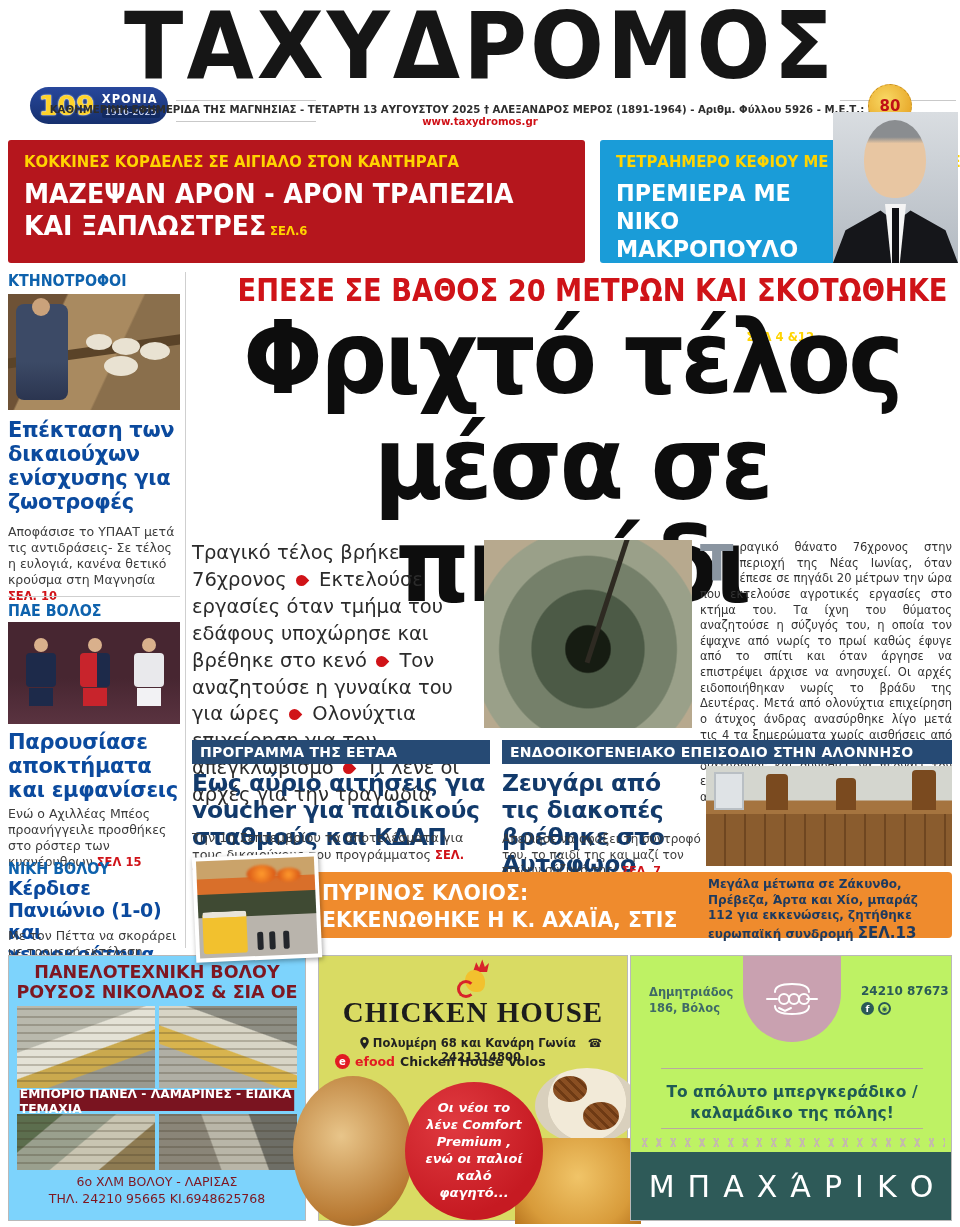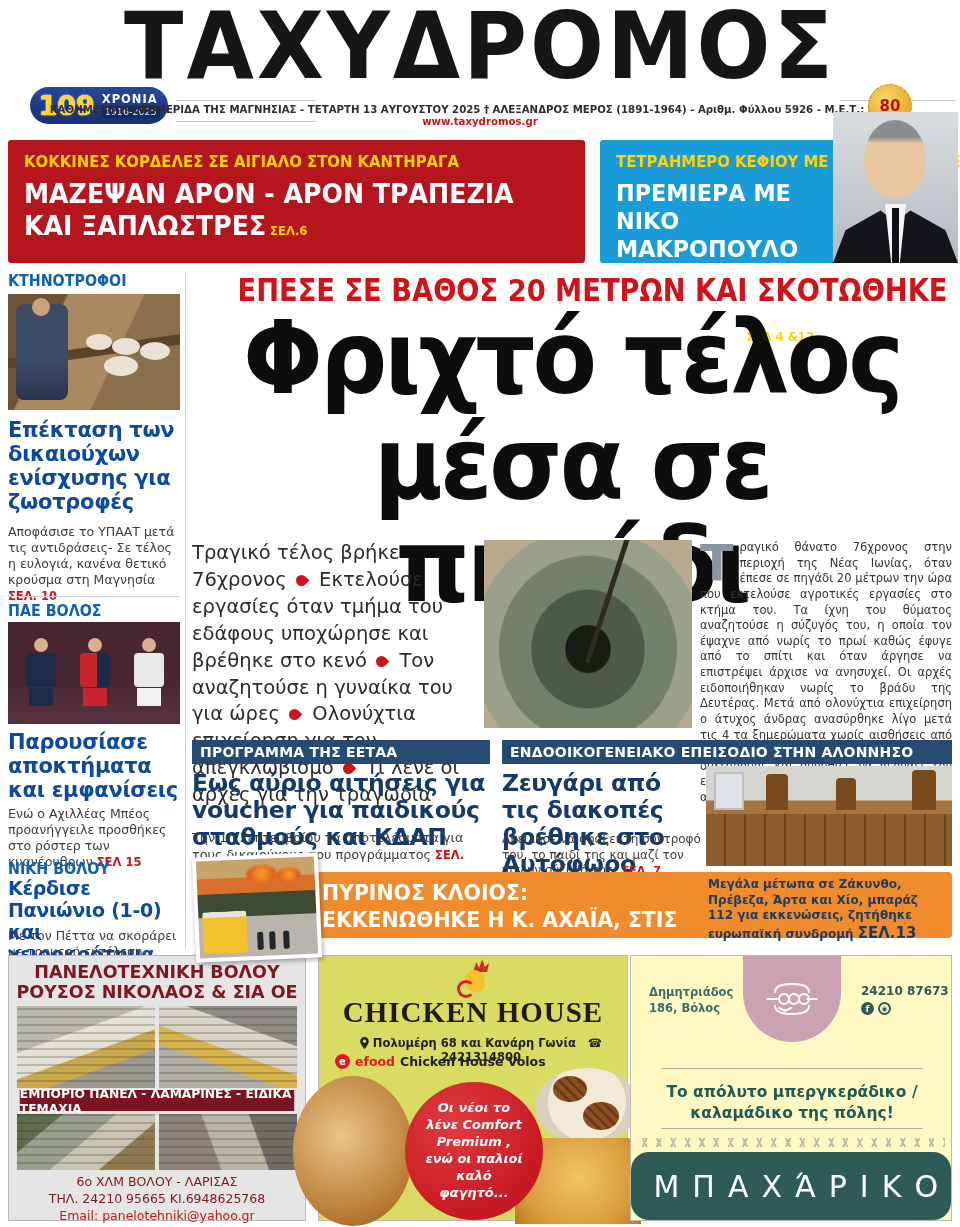--- a/index.html
+++ b/index.html
@@ -98,21 +98,21 @@
   .court-chair{position:absolute;background:#7a4a1f;border-radius:4px 4px 0 0;}
   .ph-fire{top:855px;left:194px;width:118px;height:97px;z-index:2;background:#fff;padding:4px;
            box-shadow:1px 2px 5px rgba(0,0,0,0.35);transform:rotate(-2.5deg);}
   .fire-inner{position:relative;width:100%;height:100%;overflow:hidden;
         background:linear-gradient(180deg,#caa36a 0 18%,#d96f2a 19% 34%,#3f4a33 35% 58%,#b9b4ac 59%);}
   .flame{position:absolute;background:radial-gradient(circle,#ff9b2d,#d14a12);border-radius:50%;filter:blur(1px);}
   .van{position:absolute;left:4px;bottom:4px;width:44px;height:36px;background:#f2c12e;border-radius:3px;border-top:6px solid #e8e4da;}
   .pedestrian{position:absolute;bottom:6px;width:6px;height:18px;background:#23262b;border-radius:2px;}
 
   
-  .ad{top:955px;height:266px;border:1px solid #b9b9b9;box-sizing:border-box;background:#e5e5e5;}
+  .ad{top:955px;height:266px;border:1px solid #b9b9b9;box-sizing:border-box;background:#7dd3fc;}
   .ad1{left:8px;width:298px;}
   .ad1-title{margin-top:6px;text-align:center;color:#7e1721;font-weight:bold;font-size:17.5px;line-height:1.15;}
   .ad1-band{position:absolute;left:8px;top:134px;width:280px;height:21px;background:#7a1420;color:#fff;
             font-weight:bold;font-size:12.5px;display:flex;align-items:center;justify-content:center;
             transform:scaleX(0.98);}
   .tile{position:absolute;overflow:hidden;}
   .t-panels1{background:linear-gradient(160deg,#b9b9ad 0 35%,#e4e2d6 36% 55%,#caa94e 56% 70%,#9a9a90 71%);}
   .t-panels2{background:linear-gradient(200deg,#8e8e84 0 30%,#d8d5c6 31% 52%,#d8b44e 53% 66%,#b0afa5 67%);}
   .t-panels3{background:linear-gradient(140deg,#5c6e4e 0 22%,#9aa08e 23% 48%,#c9c5b2 49% 72%,#8e7b52 73%);}
   .t-panels4{background:linear-gradient(250deg,#6e6e66 0 30%,#b9b6a8 31% 60%,#8a8578 61%);}
@@ -137,37 +137,37 @@
   .ad2-circle{position:absolute;left:86px;top:126px;width:138px;height:138px;border-radius:50%;
               background:radial-gradient(circle at 35% 30%,#e03a40,#c61a22 70%);display:flex;align-items:center;
               justify-content:center;text-align:center;color:#fff;font-style:italic;font-weight:bold;
               font-size:13px;line-height:1.3;padding:0 16px;box-sizing:border-box;z-index:2;}
   .food-blob{position:absolute;border-radius:50%;}
   .fb1{left:-26px;top:120px;width:120px;height:150px;background:radial-gradient(circle at 40% 40%,#e8c58a,#b97a33 70%,#8a5a22);}
   .fb2{left:216px;top:112px;width:104px;height:76px;background:radial-gradient(circle at 50% 45%,#f2ead8 0 58%,#d9d0bd 59%);}
   .patty{position:absolute;border-radius:50%;background:repeating-linear-gradient(45deg,#8a4f22 0 4px,#6e3a14 4px 7px);}
   .fb3{left:196px;top:182px;width:126px;height:86px;background:radial-gradient(circle at 50% 45%,#f0c468,#d89b3a 70%,#b9761f);border-radius:14px 14px 0 0;}
 
-  .ad3{left:630px;width:322px;background:#fef9c3;}
+  .ad3{left:630px;width:322px;background:#bef264;}
   .mauve{position:absolute;left:112px;top:0;width:98px;height:86px;background:#c9a1b0;border-radius:0 0 49px 49px;
          display:flex;align-items:center;justify-content:center;}
   .ad3-addr{position:absolute;left:18px;top:28px;font-size:11.5px;font-weight:bold;color:#3f6a67;line-height:1.4;}
   .ad3-phone{position:absolute;left:230px;top:28px;font-size:12px;font-weight:bold;color:#2b5a57;}
   .socials{position:absolute;left:230px;top:46px;display:flex;gap:4px;}
   .soc{width:13px;height:13px;border-radius:50%;background:#2b5a57;color:#fff;font-size:9px;font-weight:bold;
        display:flex;align-items:center;justify-content:center;}
   .soc.ring{background:transparent;border:2px solid #2b5a57;box-sizing:border-box;color:#2b5a57;font-size:7px;}
   .ad3-line{position:absolute;left:30px;width:262px;height:1px;background:#b8a9a0;}
   .ad3-tag{position:absolute;left:10px;top:126px;width:302px;text-align:center;color:#1f5a55;
            font-weight:bold;font-size:15.5px;line-height:1.35;}
   .zigzag{position:absolute;left:8px;top:182px;width:306px;height:9px;
           background:repeating-linear-gradient(115deg,transparent 0 6px,#c4bca9 6px 8px,transparent 8px 13px),
                      repeating-linear-gradient(65deg,transparent 0 6px,#c4bca9 6px 8px,transparent 8px 13px);}
   .ad3-band{position:absolute;left:0;top:196px;width:100%;height:68px;background:#2e5a58;display:flex;
-            align-items:center;justify-content:flex-end;border-radius:18px;}
+            align-items:center;justify-content:center;}
   .ad3-name{color:#fff;font-size:30px;letter-spacing:13px;padding-left:13px;}
 </style>
 </head>
 <body>
 
 <div class="page">
 
   <div class="abs mast-title">ΤΑΧΥΔΡΟΜΟΣ</div>
 
   <div class="abs rule" style="left:176px;top:100px;width:140px;"></div>
@@ -341,21 +341,20 @@
     <div class="ad1-band">ΕΜΠΟΡΙΟ ΠΑΝΕΛ - ΛΑΜΑΡΙΝΕΣ - ΕΙΔΙΚΑ ΤΕΜΑΧΙΑ</div>
     <div class="tile t-panels3" style="left:8px;top:158px;width:138px;height:56px;">
         <div class="stripes"></div>
       </div>
     <div class="tile t-panels4" style="left:150px;top:158px;width:138px;height:56px;">
         <div class="stripes"></div>
       </div>
     <div class="ad1-foot">
       <div>6ο ΧΛΜ ΒΟΛΟΥ - ΛΑΡΙΣΑΣ</div>
       <div>ΤΗΛ.  24210 95665 ΚΙ.6948625768</div>
-      <div class="ad1-email">Email: panelotehniki@yahoo.gr</div>
     </div>
   </div>
 
   <div class="abs ad ad2">
     <div class="rooster">
       <div class="r-comb"></div>
         <div class="r-body"></div>
         <div class="r-curl"></div>
     </div>
     <div class="ad2-name">CHICKEN HOUSE</div>

